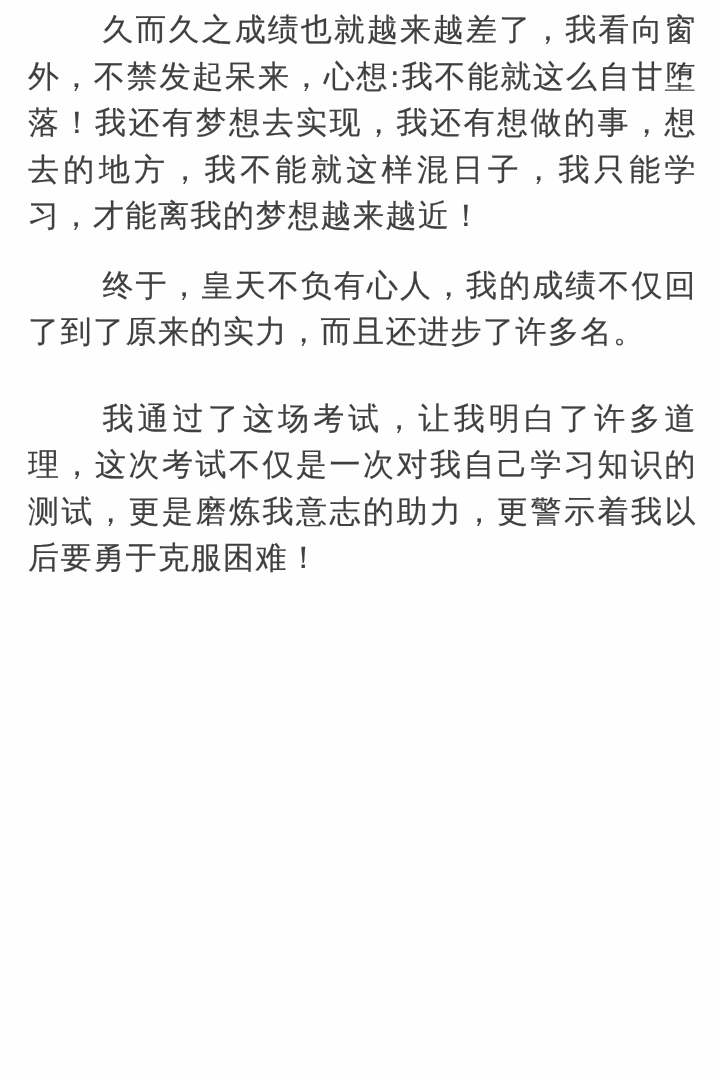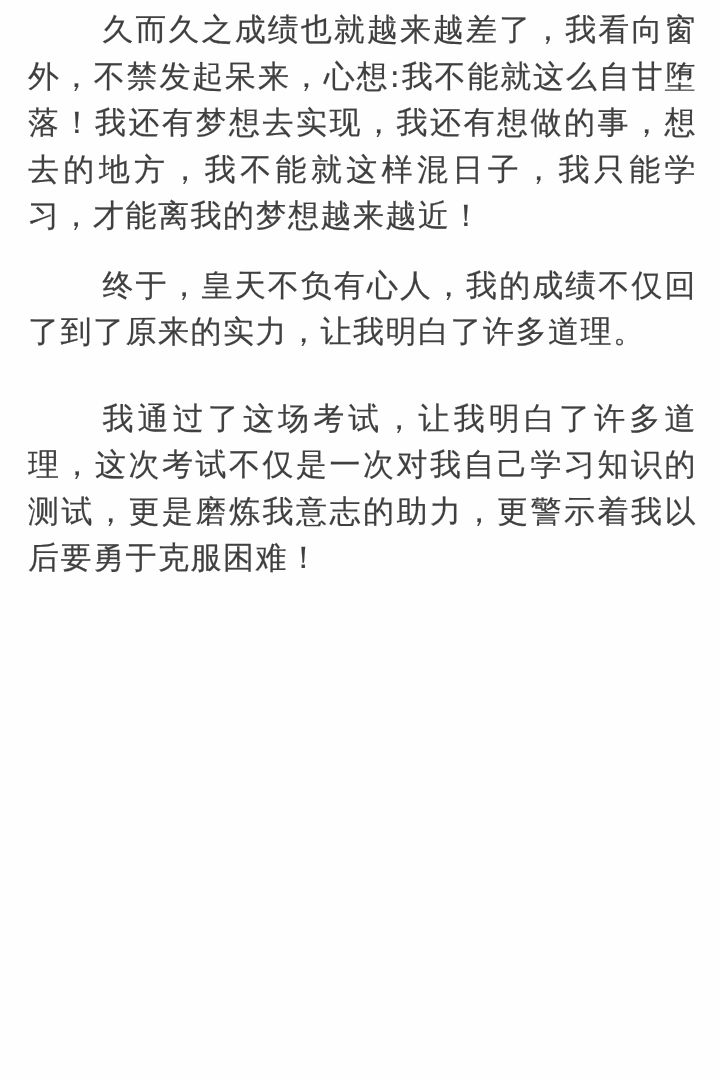--- a/index.html
+++ b/index.html
@@ -38,16 +38,16 @@
     margin-bottom: 0;
     margin-top: 40px;
   }
 </style>
 </head>
 <body>
 
 <div class="page">
   <div class="essay">
     <p>久而久之成绩也就越来越差了，我看向窗外，不禁发起呆来，心想:我不能就这么自甘堕落！我还有梦想去实现，我还有想做的事，想去的地方，我不能就这样混日子，我只能学习，才能离我的梦想越来越近！</p>
-    <p>终于，皇天不负有心人，我的成绩不仅回了到了原来的实力，让我明白了许多道理。</p>
+    <p>终于，皇天不负有心人，我的成绩不仅回了到了原来的实力，而且还进步了许多名。</p>
     <p>我通过了这场考试，让我明白了许多道理，这次考试不仅是一次对我自己学习知识的测试，更是磨炼我意志的助力，更警示着我以后要勇于克服困难！</p>
   </div>
 </div>
 
 </body></html>

